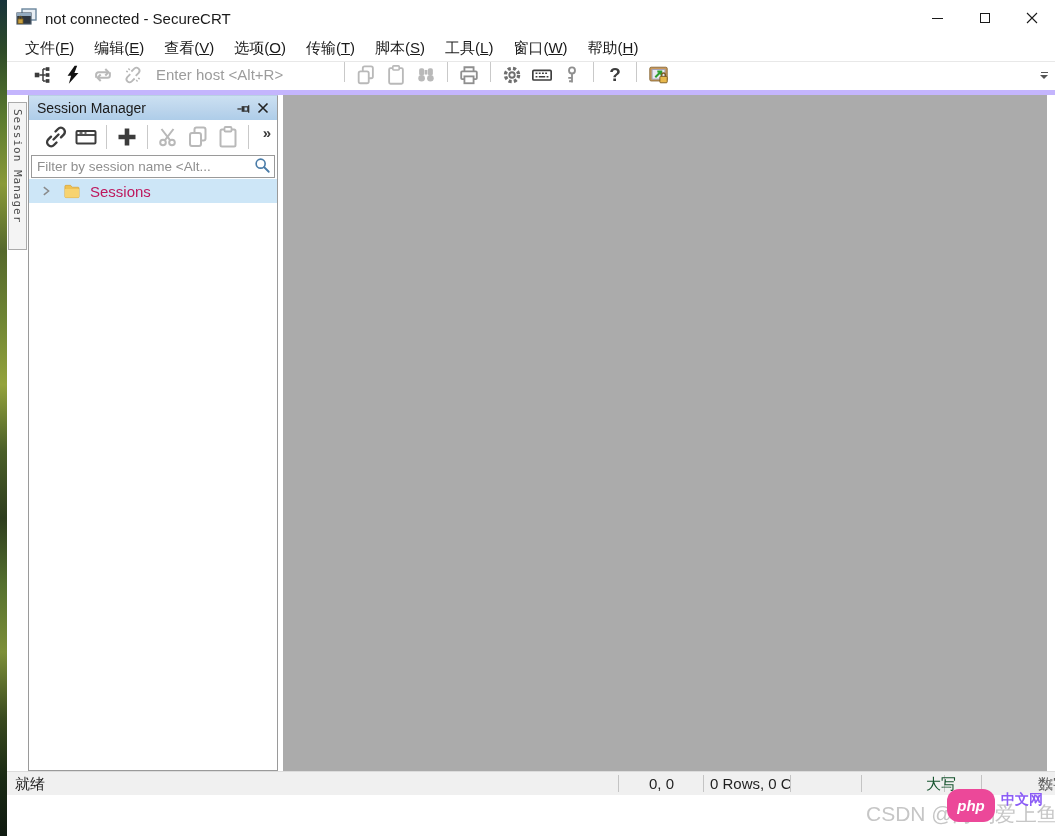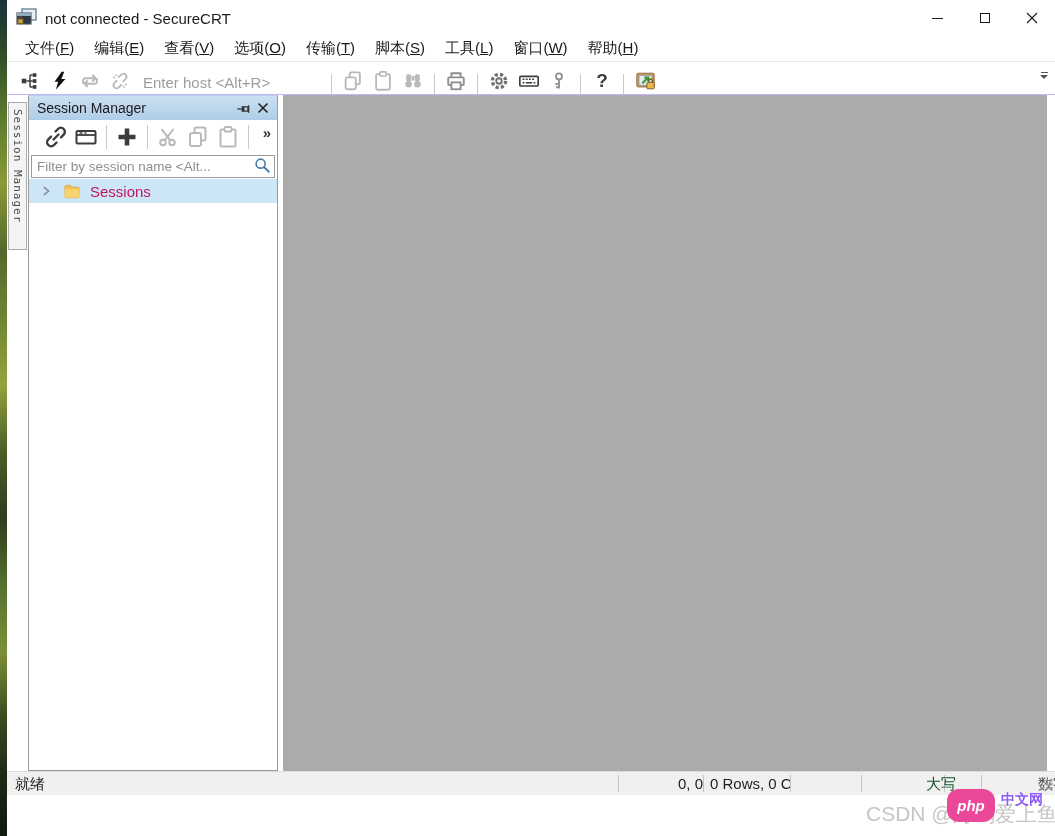--- a/index.html
+++ b/index.html
@@ -21,21 +21,21 @@
   .win-btn { width:47px; height:36px; display:flex; align-items:center; justify-content:center; background:transparent; border:none; cursor:default; }
   .glyph-min { width:11px; height:0; border-top:1px solid #1a1a1a; }
   .glyph-max { width:10px; height:10px; border:1px solid #1a1a1a; }
 
   
   .menubar { height:26px; display:flex; align-items:center; padding-left:8px; flex:none; border-bottom:1px solid #e8e8e8; }
   .menu-item { font-size:15px; color:#1a1a1a; padding:2px 10px; white-space:nowrap; }
   .menu-item .mn { text-decoration:underline; }
 
   
-  .toolbar { height:33px; display:flex; align-items:flex-end; padding-left:8px; flex:none; border-bottom:1px solid #c4b5fd; position:relative; }
+  .toolbar { height:33px; display:flex; align-items:flex-start; padding-left:21px; flex:none; border-bottom:5px solid #c4b5fd; position:relative; }
   .tb-btn { width:26px; height:26px; display:flex; align-items:center; justify-content:center; border:none; background:transparent; margin:0 2px; flex:none; }
   .tb-btn svg { display:block; }
   .ic-on { color:#3c3c3c; }
   .ic-dim { color:#b9b9b9; }
   .ic-mid { color:#8f8f8f; }
   .tb-sep { width:1px; height:20px; background:#c9c9c9; margin:0 6px; flex:none; }
   .host-input { width:178px; height:24px; border:none; outline:none; font-size:15px; color:#333; margin-left:8px; margin-right:4px; font-family:"Liberation Sans",sans-serif; }
   .host-input::placeholder { color:#9c9c9c; opacity:1; }
   .help-glyph { font-size:19px; font-weight:bold; color:#3c3c3c; }
   .tb-overflow { position:absolute; right:6px; top:10px; width:10px; }
@@ -75,21 +75,21 @@
   .tree-label { margin-left:10px; font-size:15px; color:#be185d; }
 
   .splitter { width:5px; flex:none; background:#fff; }
   .main-area { flex:1; background:#ababab; margin-right:8px; }
 
   
   .statusbar { height:24px; flex:none; background:#f0f0f0; border-top:1px solid #dcdcdc; position:relative; font-size:15px; color:#1f1f1f; }
   .sb-ready { position:absolute; left:8px; top:3px; }
   .sb-sep { position:absolute; top:3px; width:1px; height:17px; background:#c4c4c4; }
   .sb-seg { position:absolute; top:3px; white-space:nowrap; overflow:hidden; }
-  .sb-cursor { left:618px; width:78px; text-align:right; }
+  .sb-cursor { left:642px; width:78px; text-align:left; }
   .sb-rowscols { left:703px; width:80px; }
   .sb-caps { left:919px; width:34px; color:#14532d; }
   .sb-num { left:1031px; width:34px; color:#5a5a5a; }
   .sb-grip { position:absolute; right:1px; bottom:1px; }
 
   
   .wm { position:absolute; z-index:50; pointer-events:none; white-space:nowrap; }
   .wm-csdn { left:866px; top:800px; font-size:21px; color:#c6c6c6; }
   .wm-php-badge { left:947px; top:789px; width:48px; height:33px; background:#ec4899; border-radius:12px;
     color:#fff; font-size:15px; font-weight:bold; font-style:italic; display:flex; align-items:center; justify-content:center; }

